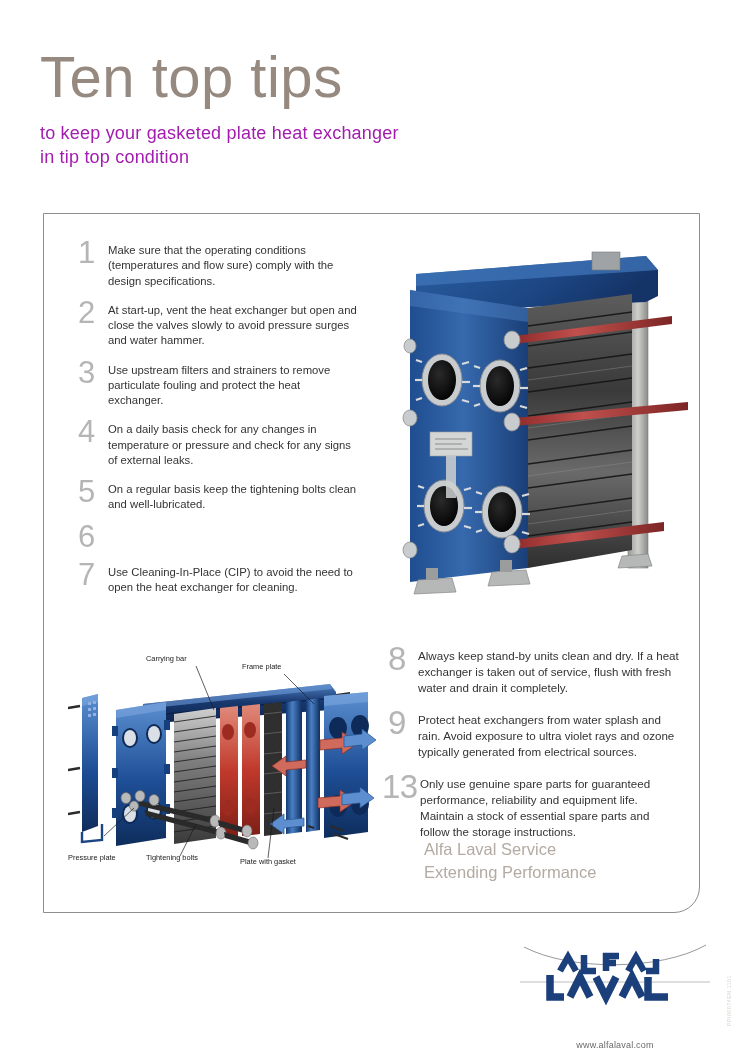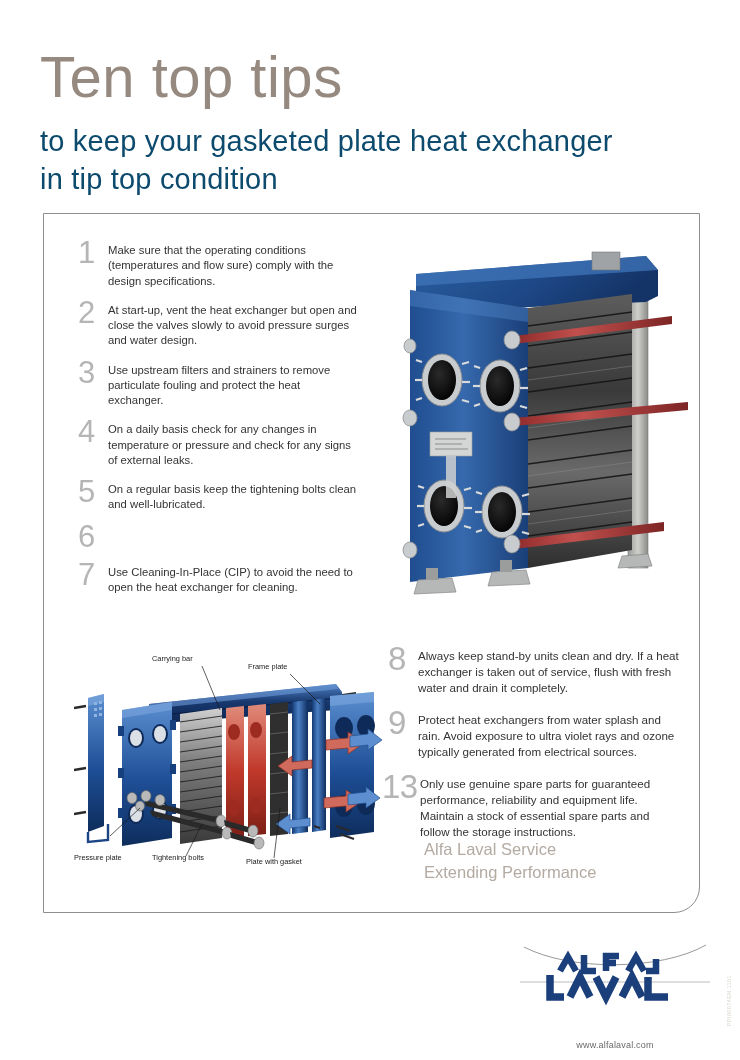--- a/index.html
+++ b/index.html
@@ -11,22 +11,22 @@
     color:#3b3b3b; -webkit-font-smoothing:antialiased;
   }
 
   
   .header { position:absolute; left:40px; top:48px; width:640px; }
   .title {
     font-size:58px; line-height:1.0; font-weight:300; letter-spacing:0.5px;
     color:#96897f;
   }
   .subtitle {
-    margin-top:16px; font-size:29px; line-height:1.32; font-weight:300;
-    color:#0c4a6e; letter-spacing:0.2px;
+    margin-top:16px; font-size:18px; line-height:1.32; font-weight:300;
+    color:#a21caf; letter-spacing:0.2px;
   }
 
   
   .panel {
     position:absolute; left:43px; top:213px; width:657px; height:700px;
     border:1px solid #8e8e8e;
     border-bottom-right-radius:26px;
     background:transparent;
   }
 
@@ -54,21 +54,21 @@
     font-size:16.5px; line-height:1.42; font-weight:300; color:#b3aaa2;
   }
 
   
   .photo {
     position:absolute; left:396px; top:250px; width:296px; height:345px;
   }
 
   
   .diagram {
-    position:absolute; left:74px; top:648px; width:318px; height:232px;
+    position:absolute; left:68px; top:648px; width:318px; height:232px;
   }
   .diag-label {
     position:absolute; font-size:7.4px; color:#1a1a1a; white-space:nowrap;
     font-family:"Liberation Sans", sans-serif;
   }
 
   
   .logo-block { position:absolute; left:520px; top:935px; width:190px; }
   .logo-url {
     margin-top:21px; text-align:center; font-size:9px; color:#6a6a6a;
@@ -93,21 +93,21 @@
 
 <div class="panel"></div>
 
 <div class="tips-left">
   <div class="tip">
     <div class="tip-num">1</div>
     <div class="tip-body">Make sure that the operating conditions (temperatures and flow sure) comply with the design specifications.</div>
   </div>
   <div class="tip">
     <div class="tip-num">2</div>
-    <div class="tip-body">At start-up, vent the heat exchanger but open and close the valves slowly to avoid pressure surges and water design.</div>
+    <div class="tip-body">At start-up, vent the heat exchanger but open and close the valves slowly to avoid pressure surges and water hammer.</div>
   </div>
   <div class="tip">
     <div class="tip-num">3</div>
     <div class="tip-body">Use upstream filters and strainers to remove particulate fouling and protect the heat exchanger.</div>
   </div>
   <div class="tip">
     <div class="tip-num">4</div>
     <div class="tip-body">On a daily basis check for any changes in temperature or pressure and check for any signs of external leaks.</div>
   </div>
   <div class="tip">

